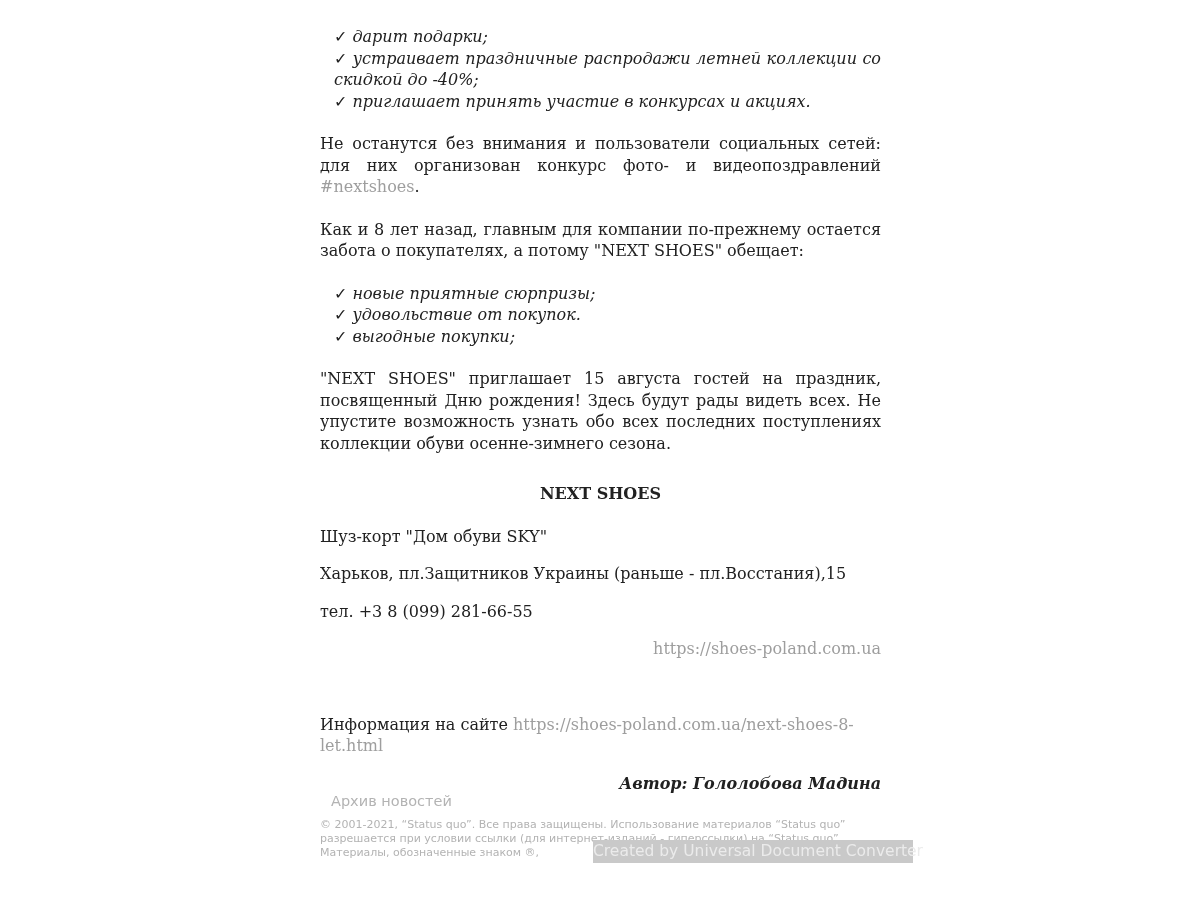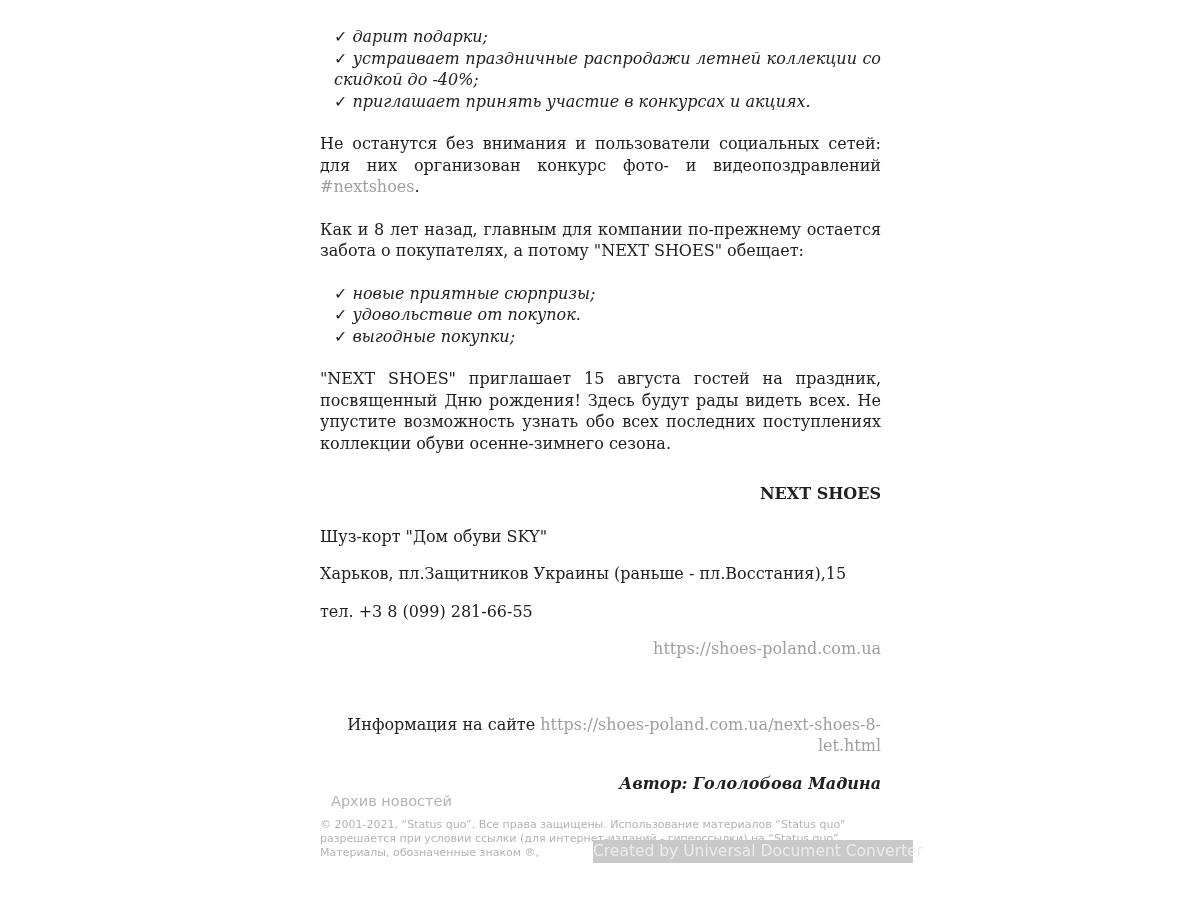--- a/index.html
+++ b/index.html
@@ -48,33 +48,33 @@
   }
   a.graylink{
     color:var(--link-gray);
     text-decoration:none;
     cursor:pointer;
   }
   .company-heading{
     font-weight:bold;
     margin-top:29px;
     margin-bottom:21px;
-    text-align:right;
+    text-align:center;
   }
   .contact{
     margin:0 0 16px 0;
     text-align:left;
   }
   .website-line{
     margin:0;
     text-align:right;
   }
   .info-line{
     margin:54px 0 16px 0;
-    text-align:right;
+    text-align:left;
   }
   .author-line{
     margin:0;
     font-weight:bold;
     font-style:italic;
     text-align:right;
   }
   .footer{
     position:absolute;
     left:320px;top:791px;

